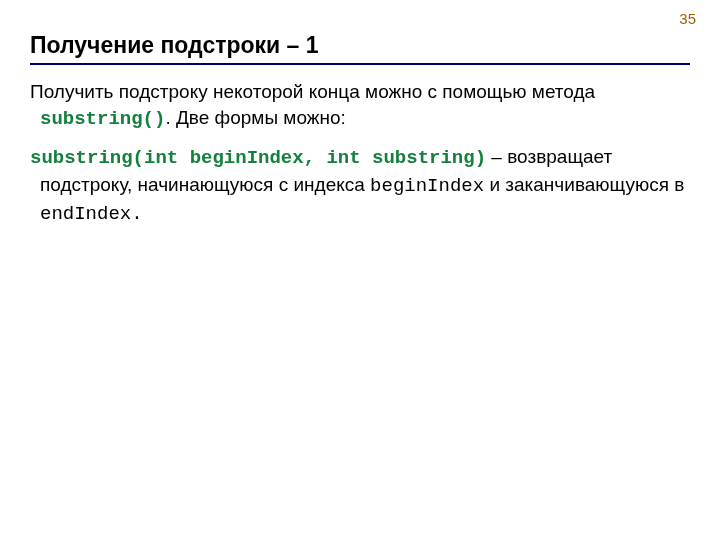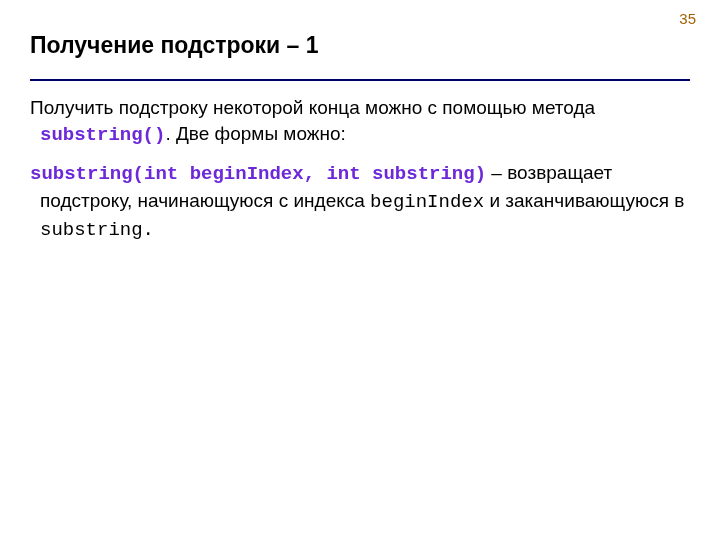--- a/index.html
+++ b/index.html
@@ -19,54 +19,54 @@
     right: 24px;
     font-size: 15px;
     color: #a16207;
   }
   .slide {
     padding: 32px 30px 0 30px;
   }
   .title {
     font-size: 23px;
     font-weight: bold;
-    margin: 0 0 20px 0;
+    margin: 0 0 4px 0;
   }
   .rule {
     border: 0;
     border-top: 2px solid #00006a;
     margin: 0 0 14px 0;
   }
   .para {
     font-size: 19px;
     line-height: 1.35;
     margin: 0 0 12px 0;
     padding-left: 10px;
     text-indent: -10px;
   }
   .code {
     font-family: "Courier New", Courier, monospace;
   }
   .kw {
-    color: #6d28d9;
+    color: #15803d;
     font-weight: bold;
   }
 </style>
 </head>
 <body>
 
 <div class="page-number">35</div>
 
 <div class="slide">
 
   <h1 class="title">Получение подстроки – 1</h1>
   <hr class="rule">
 
   <p class="para">
     <span>Получить подстроку некоторой конца можно с помощью метода </span><span class="code kw">substring()</span><span>. Две формы можно:</span>
   </p>
 
 
   <p class="para">
-    <span class="code kw">substring(int beginIndex, int substring)</span><span> – возвращает подстроку, начинающуюся с индекса </span><span class="code">beginIndex</span><span> и заканчивающуюся в </span><span class="code">substring.</span><span></span>
+    <span class="code kw">substring(int beginIndex, int substring)</span><span> – возвращает подстроку, начинающуюся с индекса </span><span class="code">beginIndex</span><span> и заканчивающуюся в </span><span class="code">endIndex.</span><span></span>
   </p>
 
 </div>
 
 </body></html>

